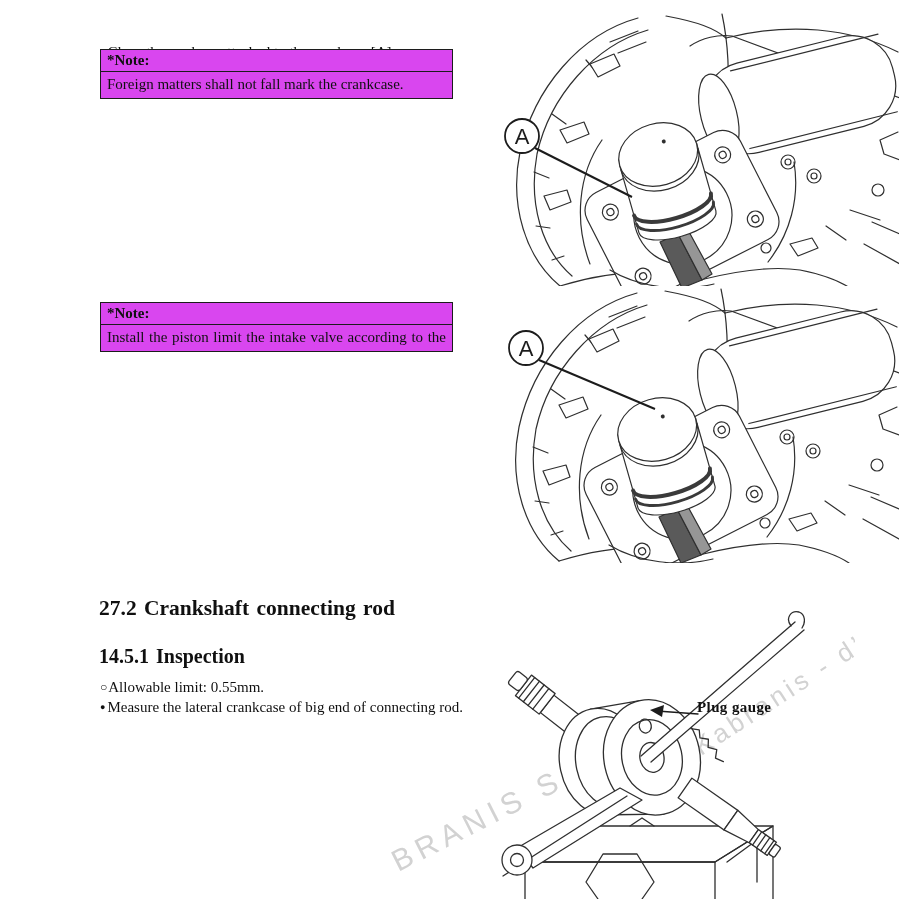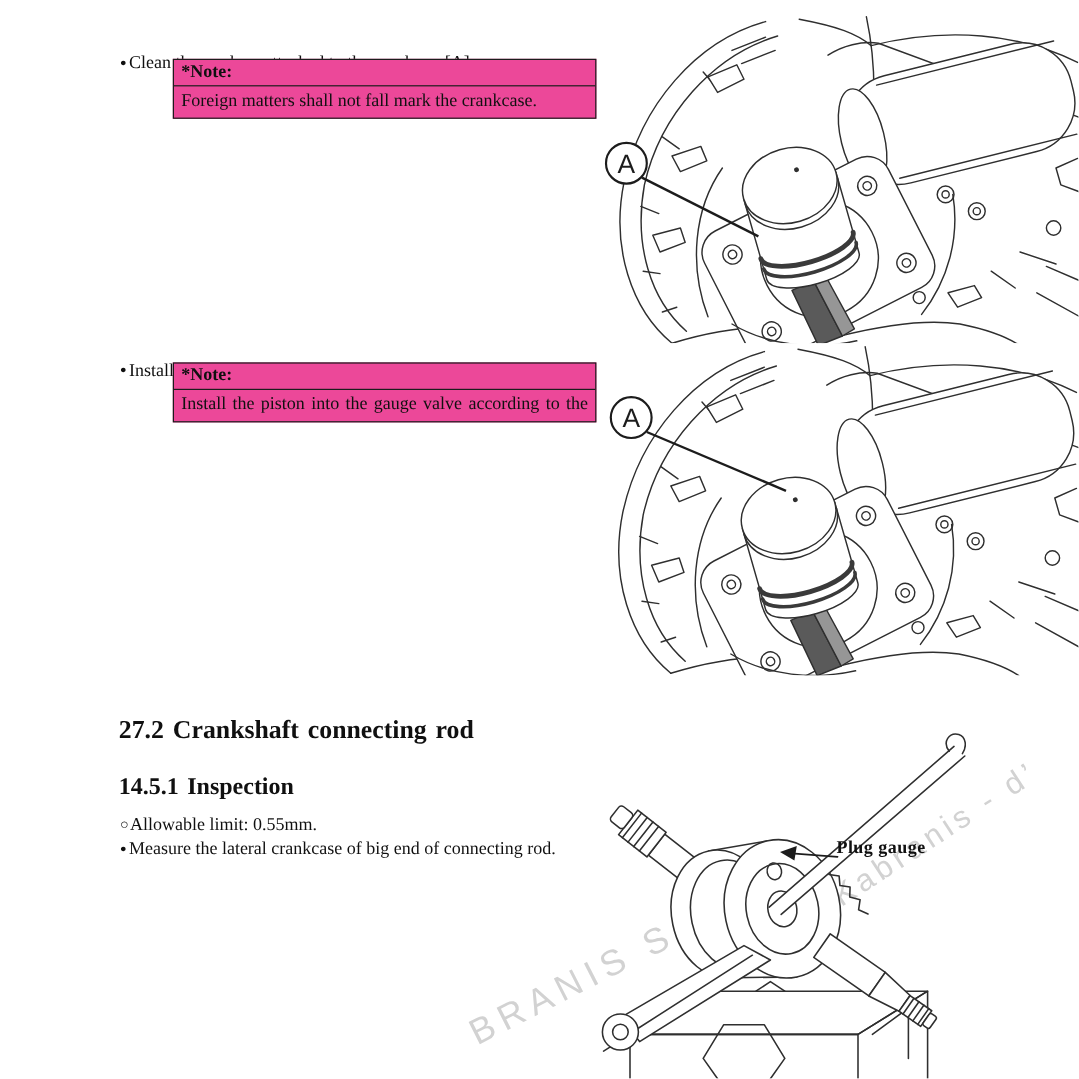--- a/index.html
+++ b/index.html
@@ -7,21 +7,21 @@
     position:relative;width:899px;height:899px;background:#ffffff;overflow:hidden;
     font-family:"Liberation Serif","DejaVu Serif",serif;color:#101010;
   }
   
   .bullet-line{
     position:absolute;left:100px;font-size:15px;line-height:16px;white-space:nowrap;
   }
   .bullet-glyph{font-size:9px;vertical-align:2px;margin-right:2px;}
   .hollow-glyph{font-size:12px;vertical-align:1px;margin-right:1px;}
   .note-box{
-    position:absolute;left:100px;width:351px;border:1px solid #1c1c1c;background:#ec4899;margin-left:44px;
+    position:absolute;left:100px;width:351px;border:1px solid #1c1c1c;background:#d946ef;
   }
   .note-head{
     font-weight:bold;font-size:15px;line-height:21px;padding:0 0 0 6px;
     border-bottom:1px solid #1c1c1c;
   }
   .note-body{font-size:15px;line-height:21px;padding:2px 6px 3px 6px;}
   .note-body .just{text-align:justify;text-align-last:justify;}
   .heading1{
     position:absolute;left:99px;font-size:21.5px;font-weight:bold;word-spacing:2px;white-space:nowrap;
   }
@@ -137,21 +137,21 @@
       <circle cx="32" cy="124" r="17" fill="#fff" stroke="#1c1c1c" stroke-width="1.8"></circle>
       <text x="32" y="132" font-size="22" text-anchor="middle" fill="#1c1c1c" class="callout-letter">A</text>
     </svg>
   </div>
 
   <p class="bullet-line" style="top:285px"><span class="bullet-glyph">●</span><span>Install the piston, piston pin and piston pin retainer.</span></p>
 
   <div class="note-box" style="top:302px">
     <div class="note-head">*Note:</div>
     <div class="note-body">
-      <div class="just">Install the piston into the gauge valve according to the</div>
+      <div class="just">Install the piston limit the intake valve according to the</div>
     </div>
   </div>
 
   <div class="fig" style="left:489px;top:287px;width:410px;height:276px">
     <svg width="410" height="276" viewBox="0 0 410 276">
       <use href="#engine"></use>
       <line x1="50" y1="73" x2="166" y2="122" stroke="#1c1c1c" stroke-width="2"></line>
       <circle cx="37" cy="61" r="17" fill="#fff" stroke="#1c1c1c" stroke-width="1.8"></circle>
       <text x="37" y="69" font-size="22" text-anchor="middle" fill="#1c1c1c" class="callout-letter">A</text>
     </svg>

